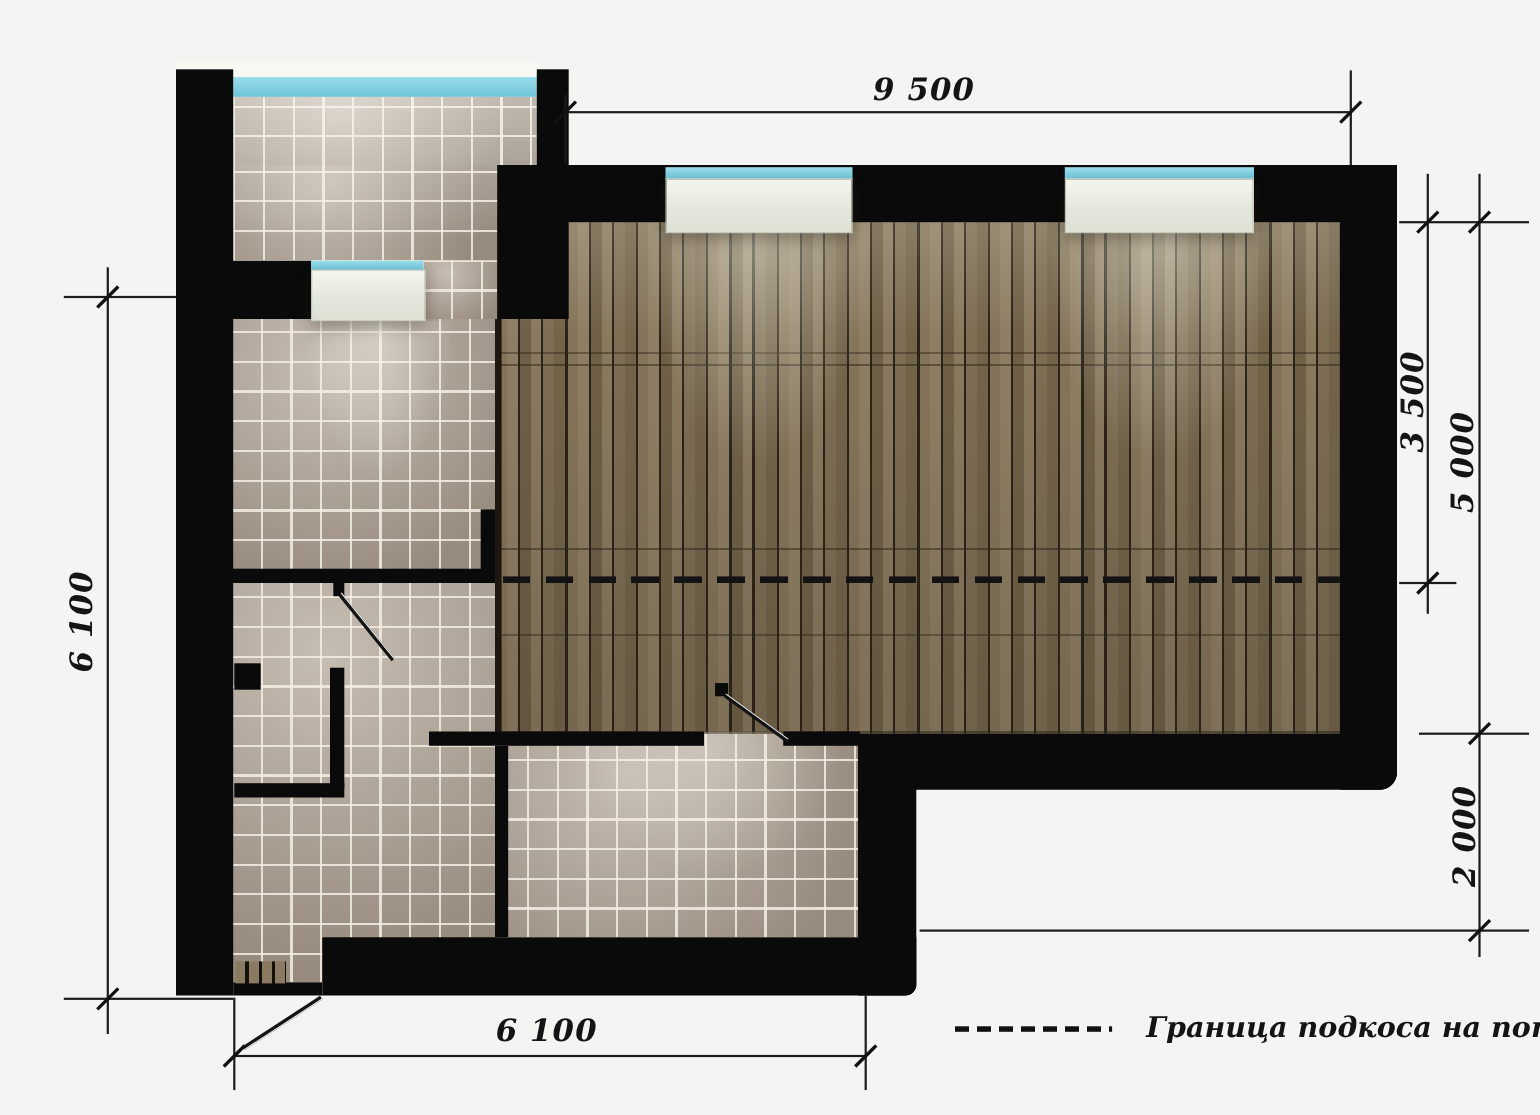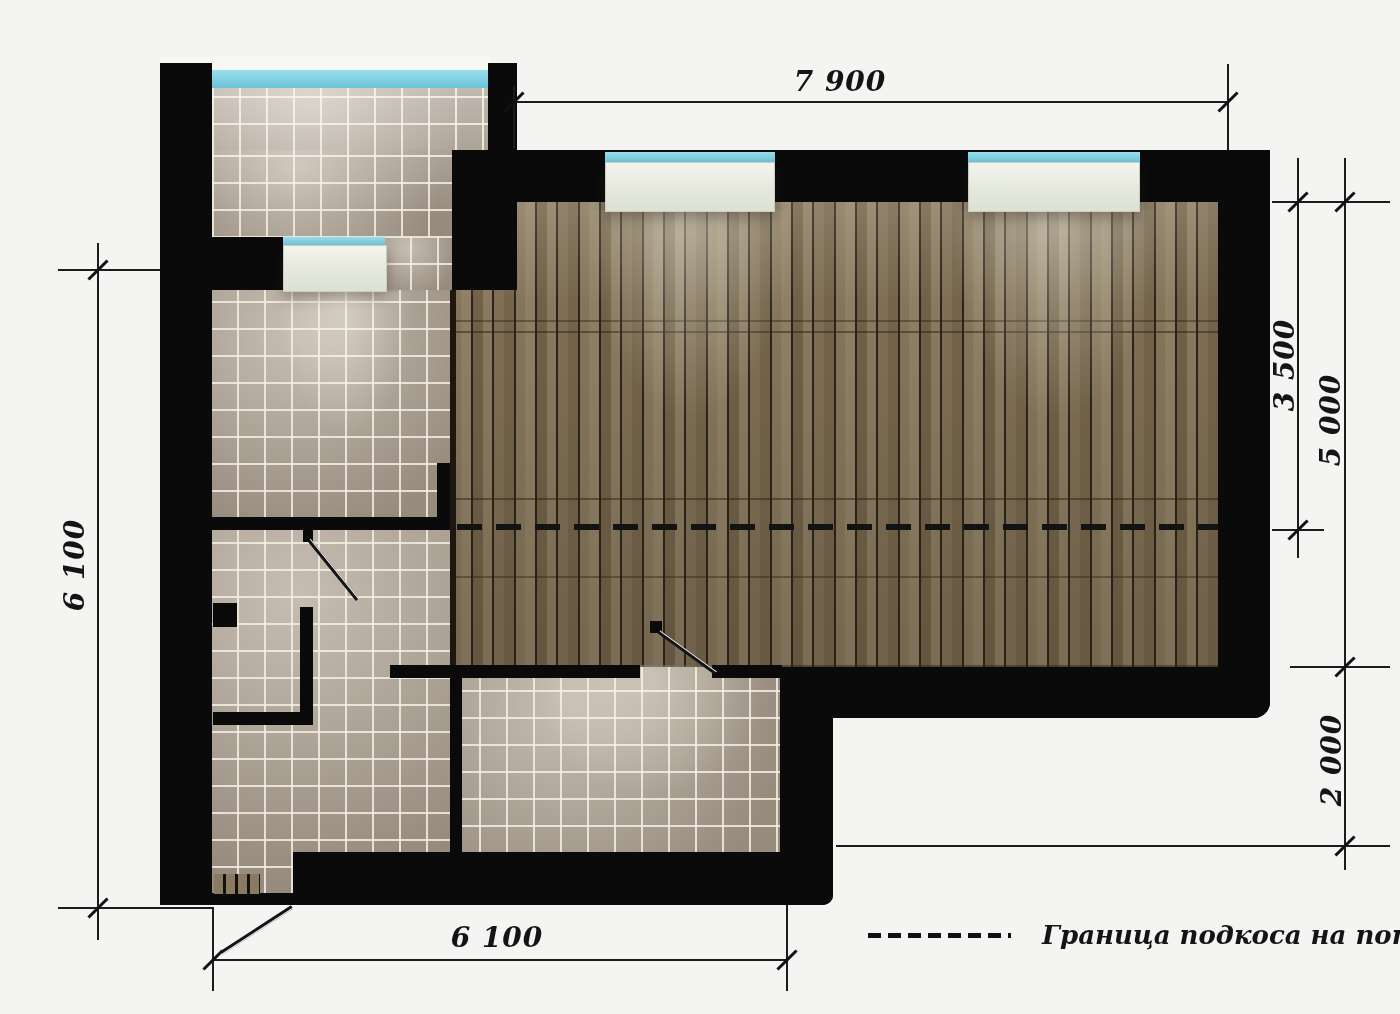--- a/index.html
+++ b/index.html
@@ -104,21 +104,21 @@
   <div class="leaf" style="left:309px;top:538px;width:77px;transform:rotate(51deg);"></div>
   <div class="wall" style="left:650px;top:621px;width:12px;height:12px;"></div>
   <div class="leaf" style="left:659px;top:630px;width:70px;transform:rotate(36deg);"></div>
   <div class="leaf" style="left:292px;top:905px;width:84px;transform:rotate(147deg);"></div>
 
   <div class="dline" style="left:513px;top:86px;width:2px;height:62px;"></div>
   <div class="dline" style="left:1227px;top:64px;width:2px;height:86px;"></div>
   <div class="dline" style="left:514px;top:101px;width:714px;height:2px;"></div>
   <div class="tick" style="left:514px;top:102px;"></div>
   <div class="tick" style="left:1228px;top:102px;"></div>
-  <div class="dim-label" style="left:840px;top:81px;">7 900</div>
+  <div class="dim-label" style="left:840px;top:81px;">9 500</div>
 
   <div class="dline" style="left:1272px;top:201px;width:118px;height:2px;"></div>
   <div class="dline" style="left:1272px;top:529px;width:52px;height:2px;"></div>
   <div class="dline" style="left:1290px;top:666px;width:100px;height:2px;"></div>
   <div class="dline" style="left:836px;top:845px;width:554px;height:2px;"></div>
   <div class="dline" style="left:1297px;top:158px;width:2px;height:400px;"></div>
   <div class="dline" style="left:1344px;top:158px;width:2px;height:712px;"></div>
   <div class="tick" style="left:1298px;top:202px;"></div>
   <div class="tick" style="left:1298px;top:530px;"></div>
   <div class="tick" style="left:1345px;top:202px;"></div>

